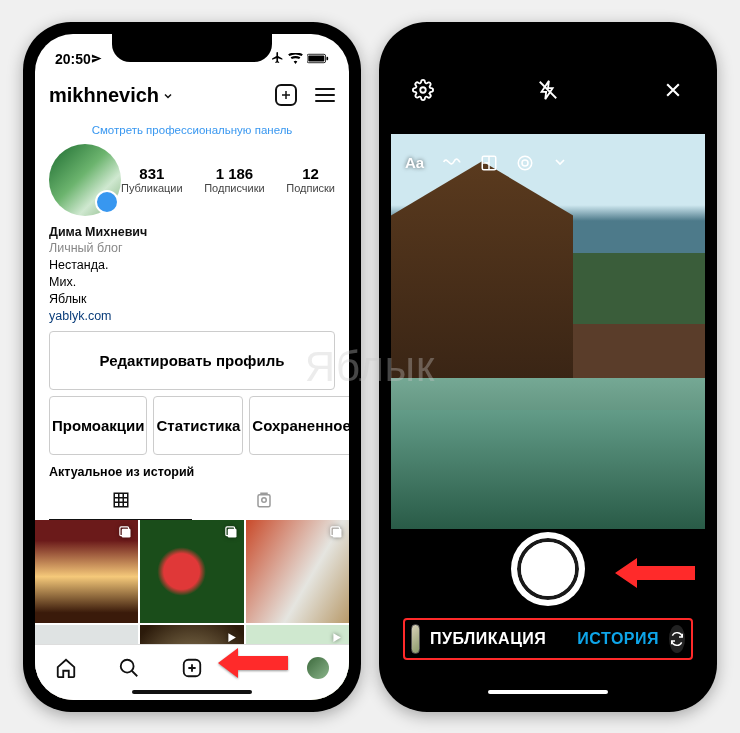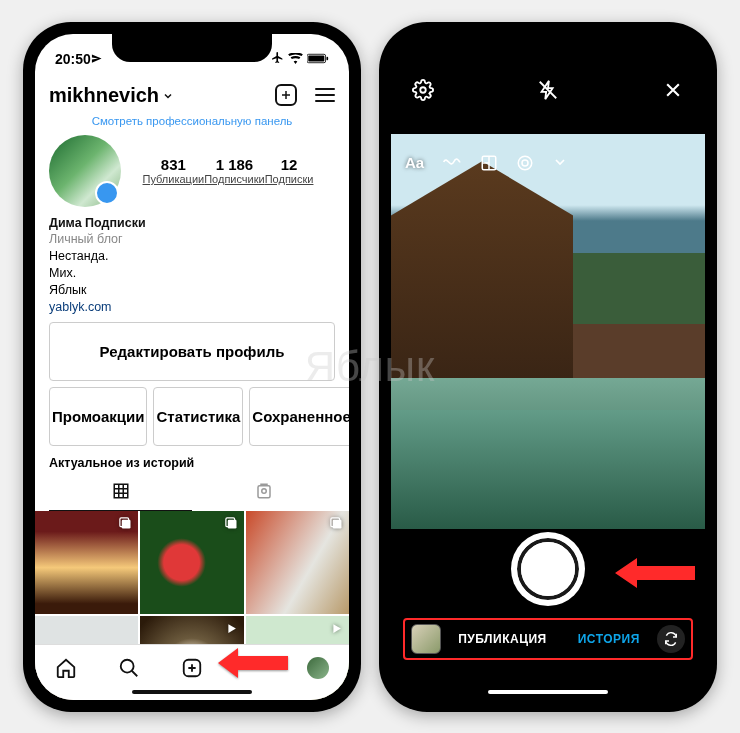--- a/index.html
+++ b/index.html
@@ -66,35 +66,35 @@
   .username-h { font-size:20px; font-weight:700; display:flex; align-items:center; gap:3px; }
   .header-icons { display:flex; gap:18px; align-items:center; }
   .plusbox {
     width:22px; height:22px; border:2px solid #111; border-radius:6px;
     display:flex; align-items:center; justify-content:center;
     font-size:14px; font-weight:700;
   }
   .burger span {
     display:block; width:20px; height:2px; background:#111; margin:4px 0; border-radius:1px;
   }
-  .pro-link { color:#3897f0; font-size:11.5px; text-align:center; padding:2px 0 8px; }
+  .pro-link { color:#3897f0; font-size:11.5px; text-align:center; padding:2px 0 8px;margin-top:9px; }
   .stats-row { display:flex; align-items:center; }
   .avatar {
     width:72px; height:72px; border-radius:50%;
     background: linear-gradient(135deg,#2d7a3d 10%,#6cb46e 45%,#cfe8d0 70%,#7fb07a 100%);
     position:relative; flex-shrink:0;
   }
   .avatar::after{
     content:""; position:absolute; bottom:2px; right:2px;
     width:20px; height:20px; background:#3897f0; border-radius:50%;
     border:2px solid #fff;
   }
-  .stats { flex:1; display:flex; justify-content:center; text-align:center; }
+  .stats { flex:1; display:flex; justify-content:space-between; text-align:center; }
   .stat-num { font-size:15px; font-weight:700; }
-  .stat-lbl { font-size:11px; color:#444;text-decoration:underline; }
+  .stat-lbl { font-size:11px; color:#444; }
   .bio { font-size:12.5px; line-height:1.35; padding:8px 0 6px; }
   .bio .name { font-weight:600; color:#111; }
   .bio .cat { color:#888; }
   .bio .link { color:#0a3d7a; }
   .btn-row { display:flex; gap:6px; margin-top:4px; }
   .btn {
     flex:1; border:1px solid #ccc; border-radius:4px;
     font-size:15px; font-weight:600; text-align:center;
     padding:20px 2px; background:#fff;
   }
@@ -177,21 +177,21 @@
     position:absolute; bottom:40px; left:12px; right:12px; height:42px;
     border:2px solid #ff2a2a; border-radius:4px;
     display:flex; align-items:center; padding:0 6px; gap:10px;
     z-index:30;
   }
   .gallery-thumb {
     width:30px; height:30px; border-radius:6px;
     background:linear-gradient(135deg,#d8d0b8,#8a9a6a);
     border:1px solid #555;
   }
-  .mode-labels { flex:1; display:flex; justify-content:center; gap:31px; font-size:12px; font-weight:700; letter-spacing:0.5px; }
+  .mode-labels { flex:1; display:flex; justify-content:center; gap:31px; font-size:16px; font-weight:700; letter-spacing:0.5px; }
   .mode-active { color:#fff; }
   .mode-inactive { color:#0ea5e9; }
   .switch-cam {
     width:28px; height:28px; border-radius:50%; background:#222;
     display:flex; align-items:center; justify-content:center; color:#fff;
   }
   .watermark {
     position:absolute; top:50%; left:50%; transform:translate(-50%,-50%);
     font-size:42px; color:rgba(200,200,200,0.35); font-weight:300; letter-spacing:1px;
     z-index:5; pointer-events:none;
@@ -274,21 +274,21 @@
             <div class="stat-lbl">Подписчики</div>
           </div>
           <div>
             <div class="stat-num">12</div>
             <div class="stat-lbl">Подписки</div>
           </div>
         </div>
       </div>
 
       <div class="bio">
-        <div class="name">Дима Подписки</div>
+        <div class="name">Дима Михневич</div>
         <div class="cat">Личный блог</div>
         <div>Нестанда.</div>
         <div>Мих.</div>
         <div>Яблык</div>
         <div class="link">yablyk.com</div>
       </div>
 
       <div class="btn wide">Редактировать профиль</div>
       <div class="btn-row" style="margin-top:6px;">
         <div class="btn">Промоакции</div>

